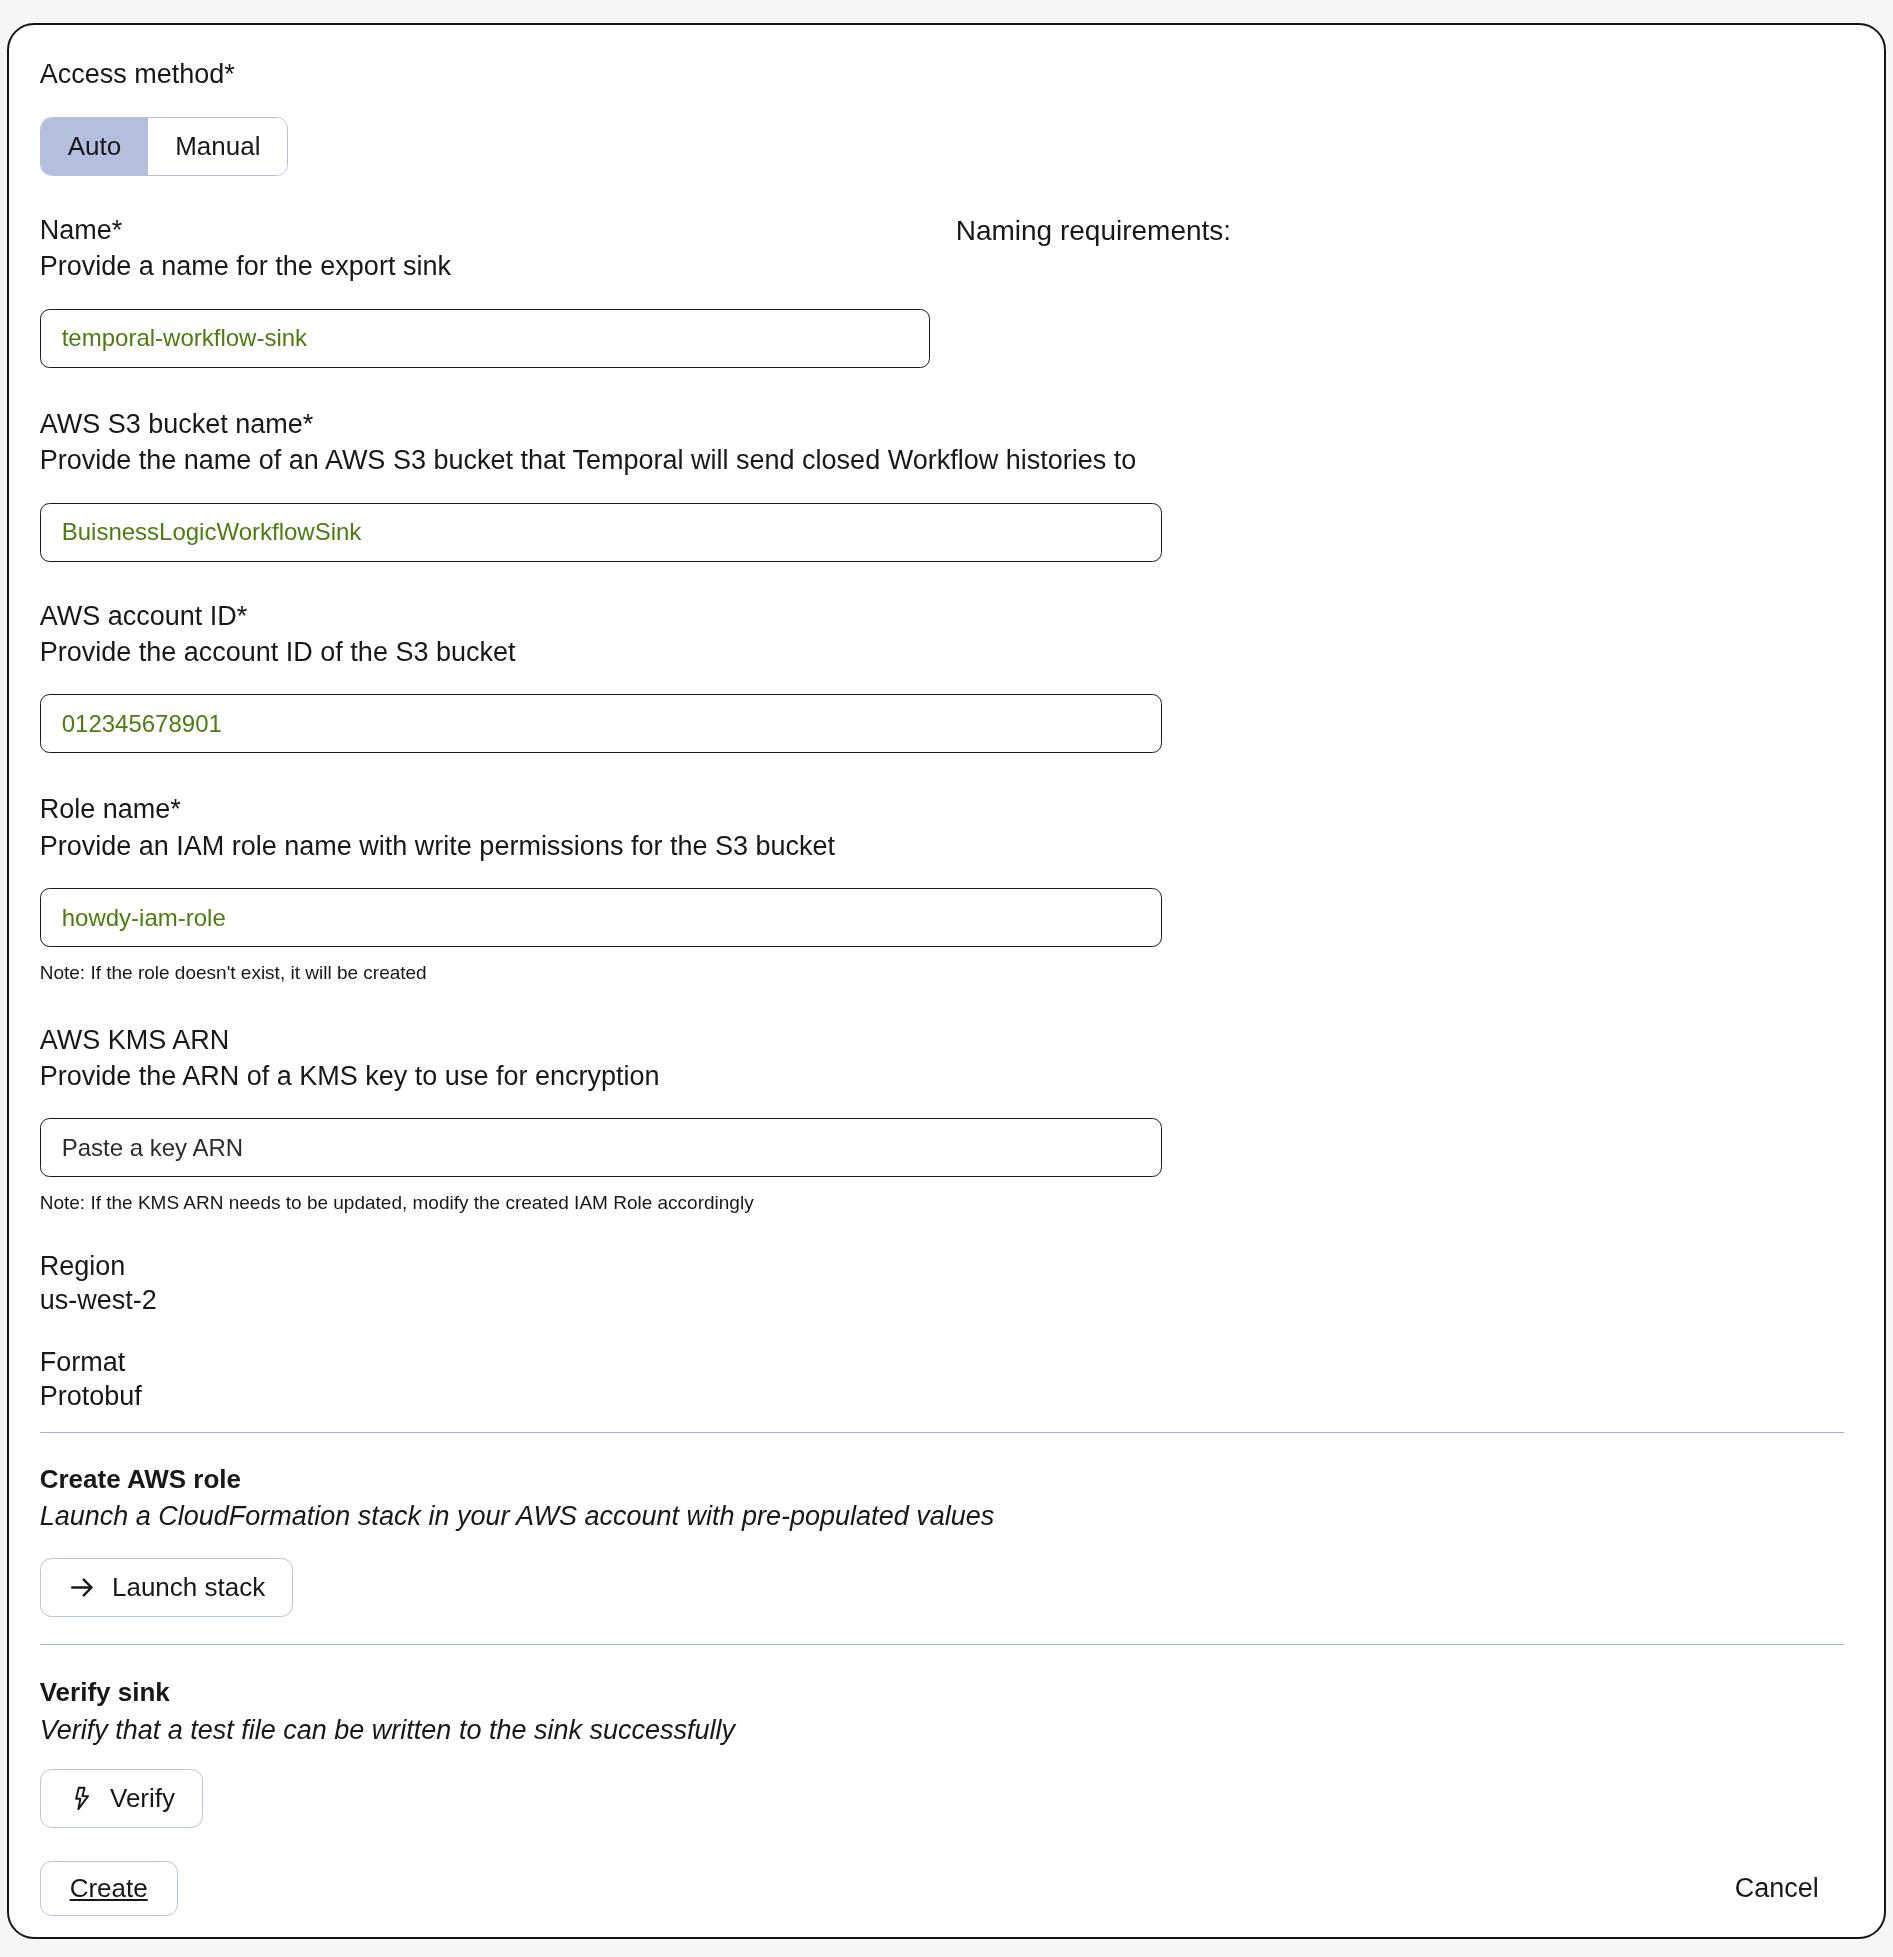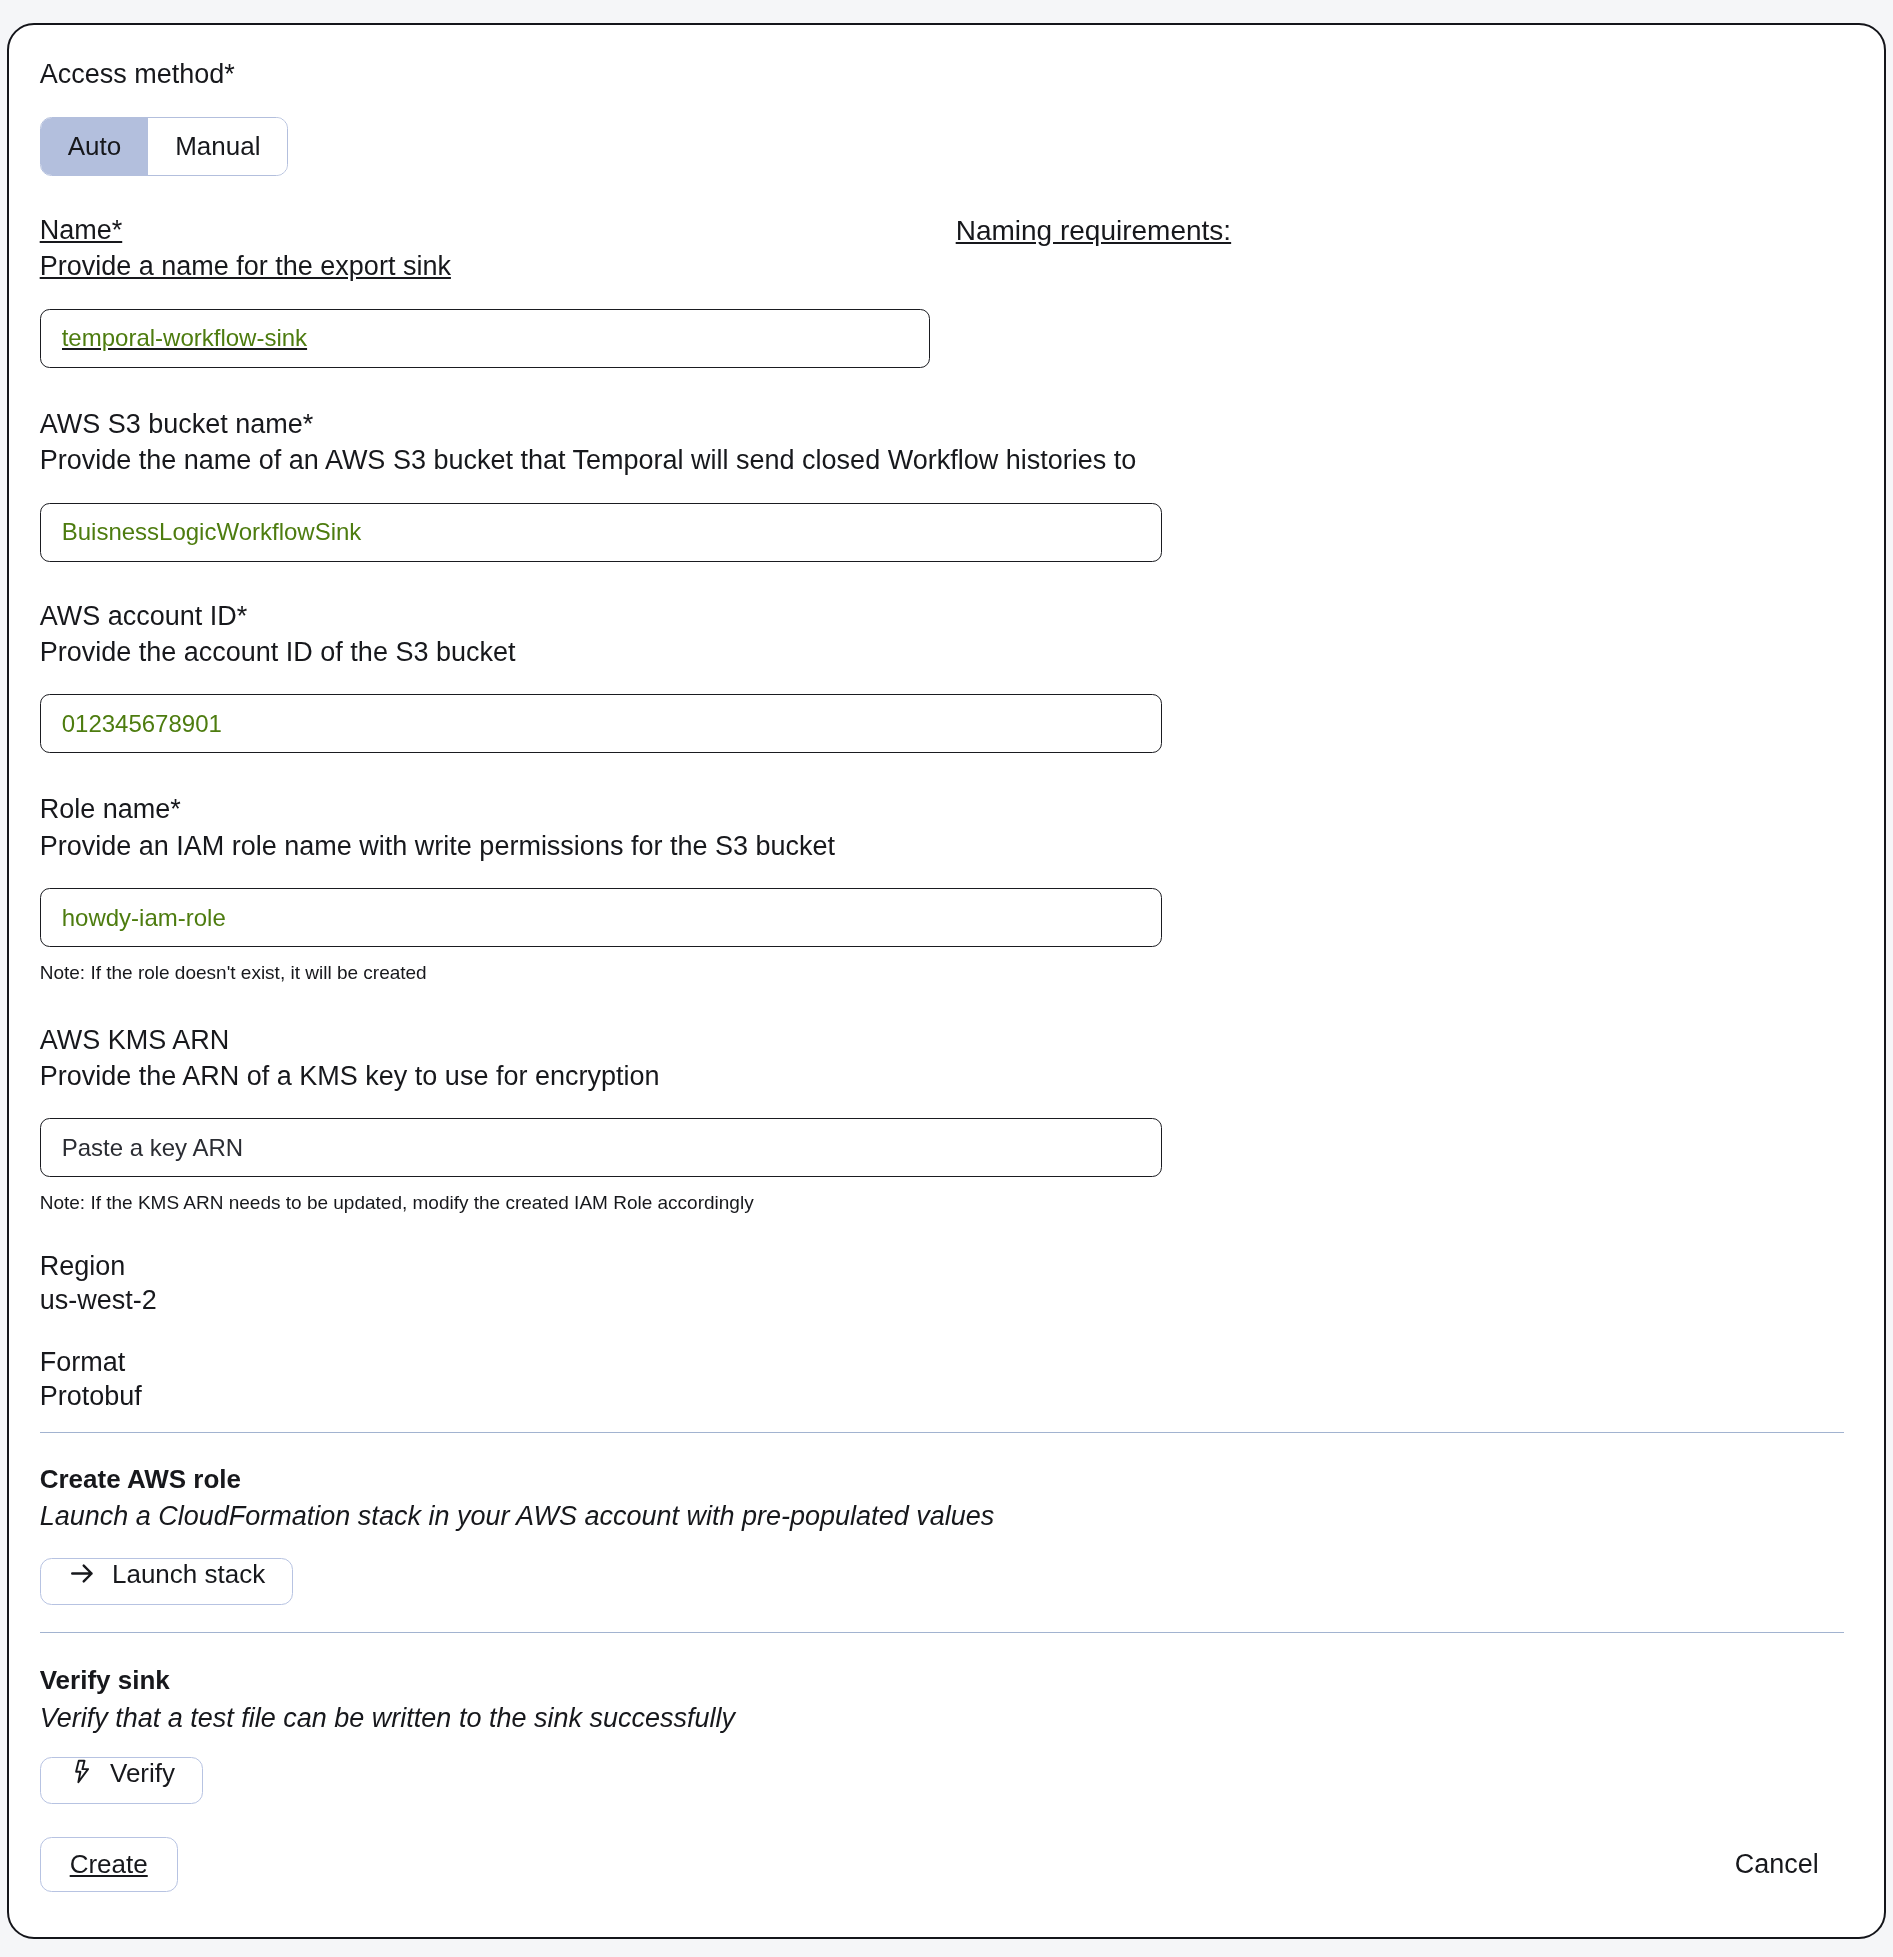--- a/index.html
+++ b/index.html
@@ -53,21 +53,21 @@
     padding: 12px 27px;
     font-size: 26px;
     font-family: inherit;
     color: #17181c;
     background: #fff;
     border: none;
     cursor: pointer;
   }
   .toggle-opt.selected { background: #b3bfdd; }
 
-  .name-row { display: flex; margin-top: 38px; text-decoration: underline; }
+  .name-row { display: flex; margin-top: 38px; }
   .name-col { width: 890px; flex: none; }
   .req-col  { margin-left: 26px; flex: 1; min-width: 0; }
   .req-title { font-size: 28px; line-height: 34px; }
   .req-list { margin-top: 5.7px; padding-left: 44px; font-size: 26px; line-height: 36px; list-style: disc; }
   .req-list li { margin-top: 7.6px; }
 
   .field { margin-top: 38px; }
   .field.mt42 { margin-top: 40px; }
   .readonly-pair { margin-top: 36px; }
   .readonly-pair .value { font-size: 27px; line-height: 32.5px; margin-top: 1.9px; }
@@ -76,22 +76,22 @@
   .divider { border: none; border-top: 1.9px solid #a2b3d0; margin-top: 19px; }
   .divider.d2 { margin-top: 27px; }
 
   .section { margin-top: 31px; }
   .section.verify-section { margin-top: 32.5px; }
   .section-title { font-size: 26px; font-weight: bold; line-height: 31px; }
   .section-desc  { font-size: 27px; line-height: 32.5px; margin-top: 5.7px; font-style: italic; }
 
   .action-btn {
     margin-top: 25px;
-    display: inline-flex; align-items: flex-start; gap: 15.3px;
-    height: 47px;
+    display: inline-flex; align-items: center; gap: 15.3px;
+    height: 59px;
     padding: 0 27px;
     background: #fff;
     border: 1.9px solid #b7c3e2;
     border-radius: 11.5px;
     font-size: 26px;
     font-family: inherit;
     color: #17181c;
     cursor: pointer;
   }
   .action-btn.verify-btn { margin-top: 23px; }

